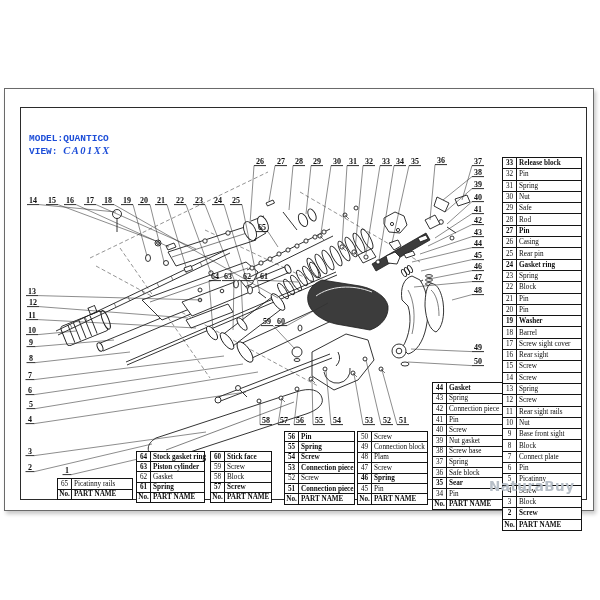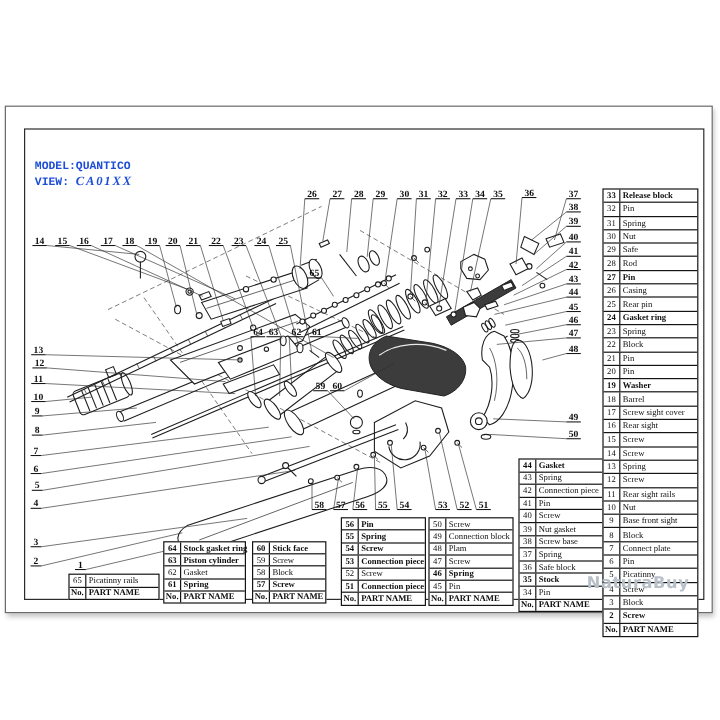--- a/index.html
+++ b/index.html
@@ -620,21 +620,21 @@
       <div class="prow" style="height: 9.6px;">
         <div class="pno">37</div>
         <div class="pname">Spring</div>
       </div>
       <div class="prow" style="height: 9.6px;">
         <div class="pno">36</div>
         <div class="pname">Safe block</div>
       </div>
       <div class="prow bold" style="height: 9.6px;">
         <div class="pno">35</div>
-        <div class="pname">Stock</div>
+        <div class="pname">Sear</div>
       </div>
       <div class="prow" style="height: 9.6px;">
         <div class="pno">34</div>
         <div class="pname">Pin</div>
       </div>
       <div class="prow bold" style="height: 9.6px;">
         <div class="pno">No.</div>
         <div class="pname">PART NAME</div>
       </div>
     </div>

